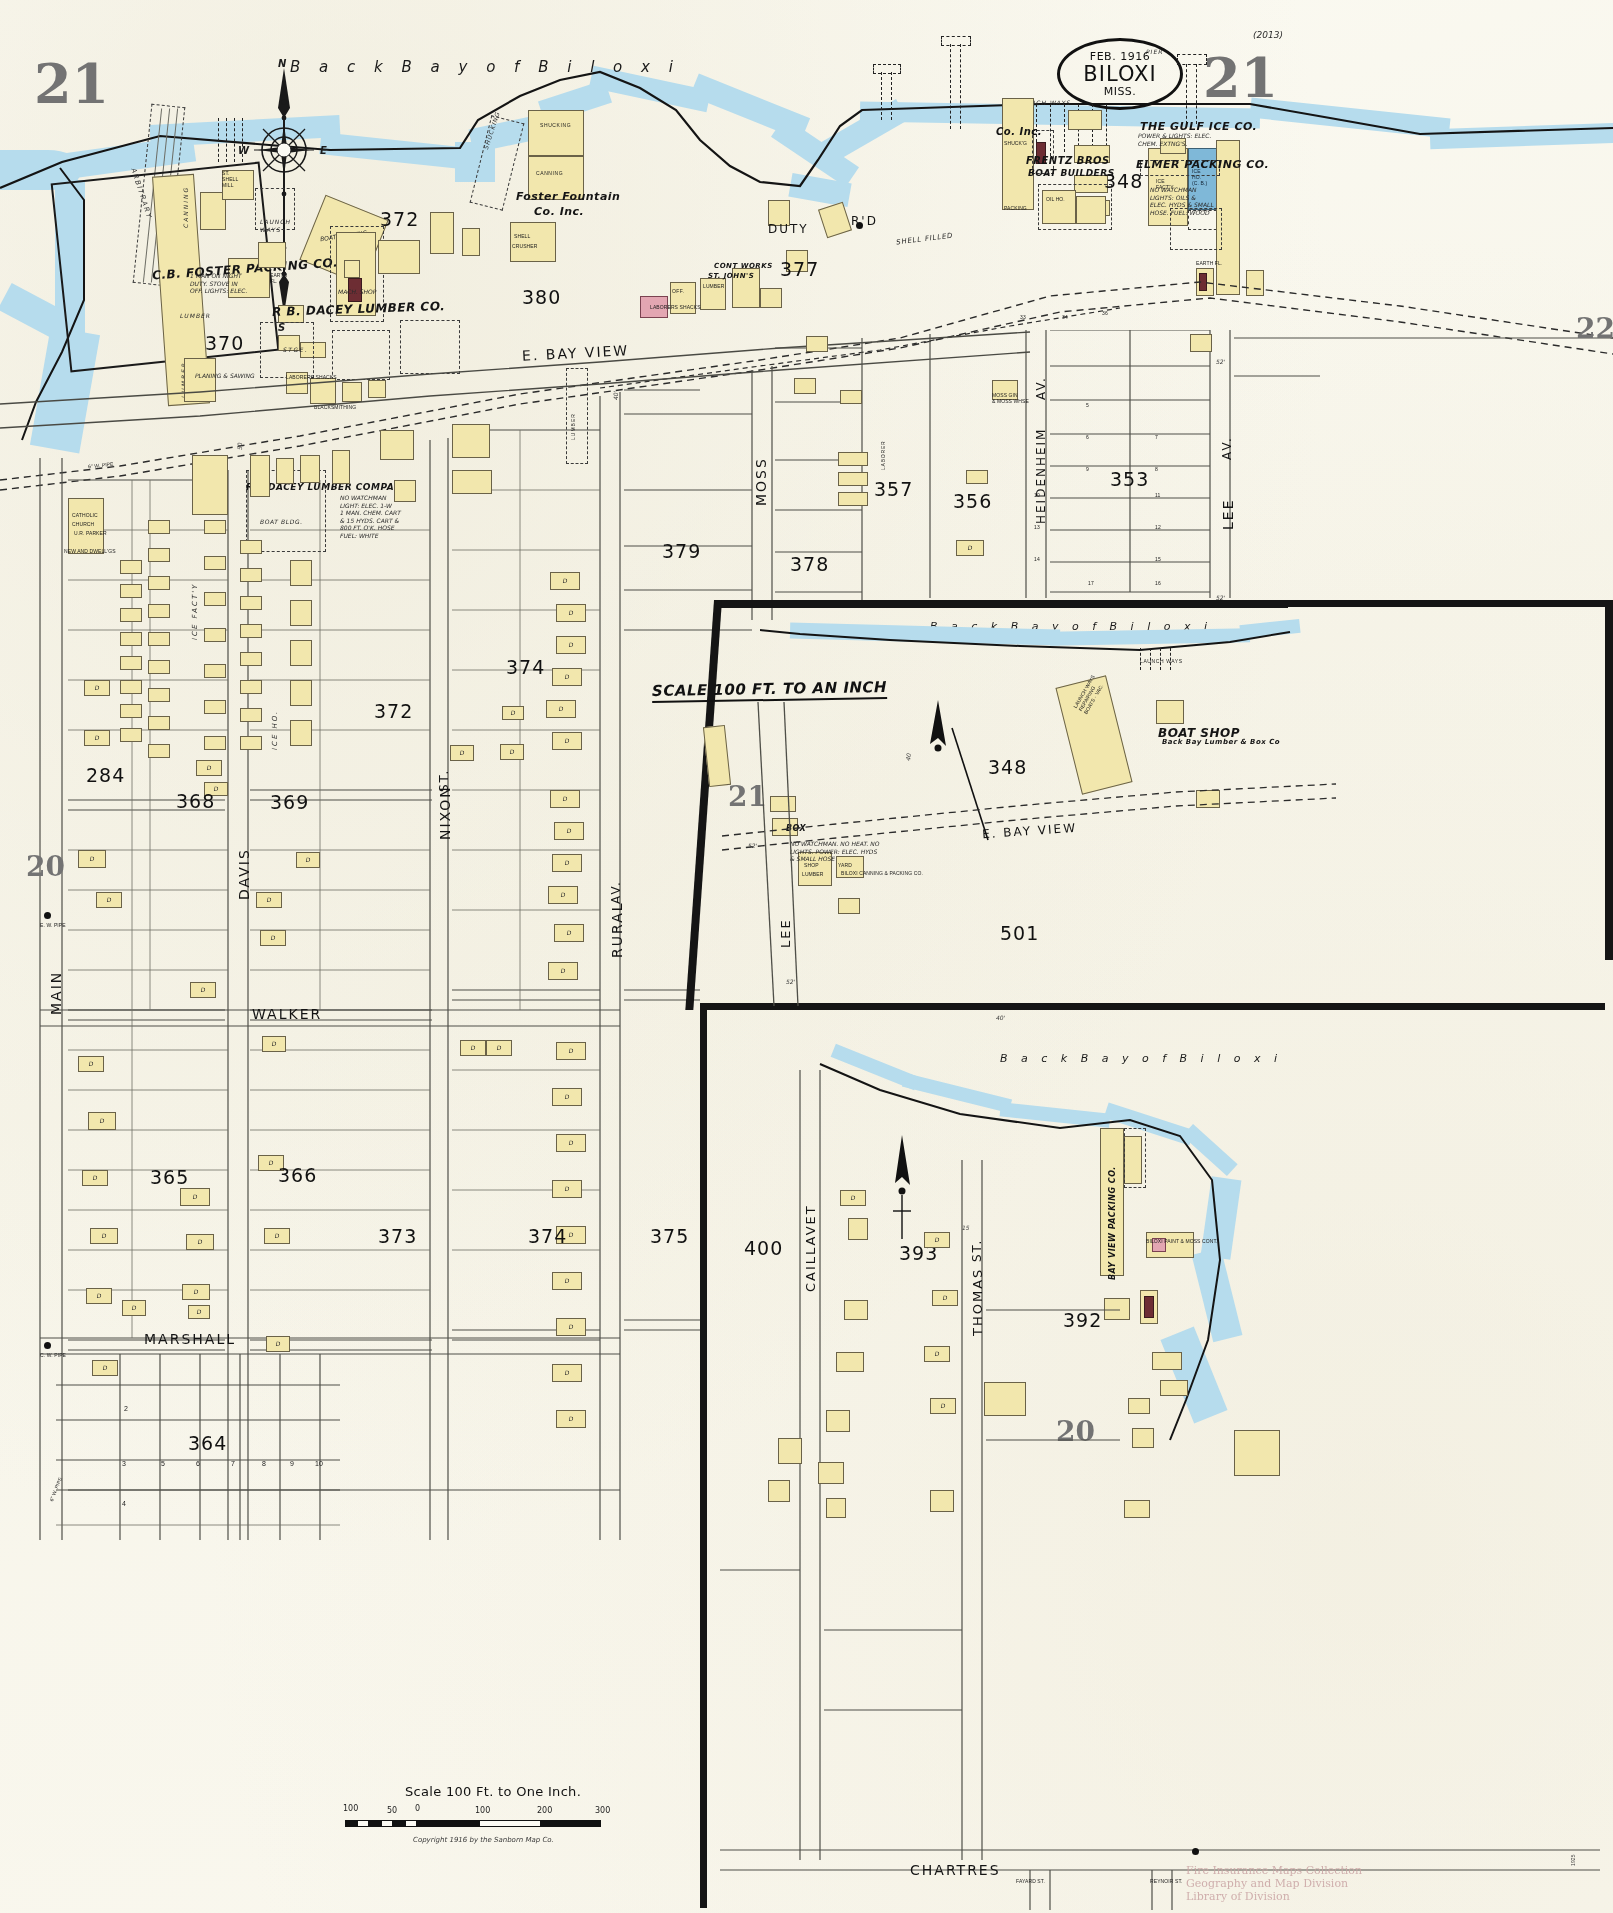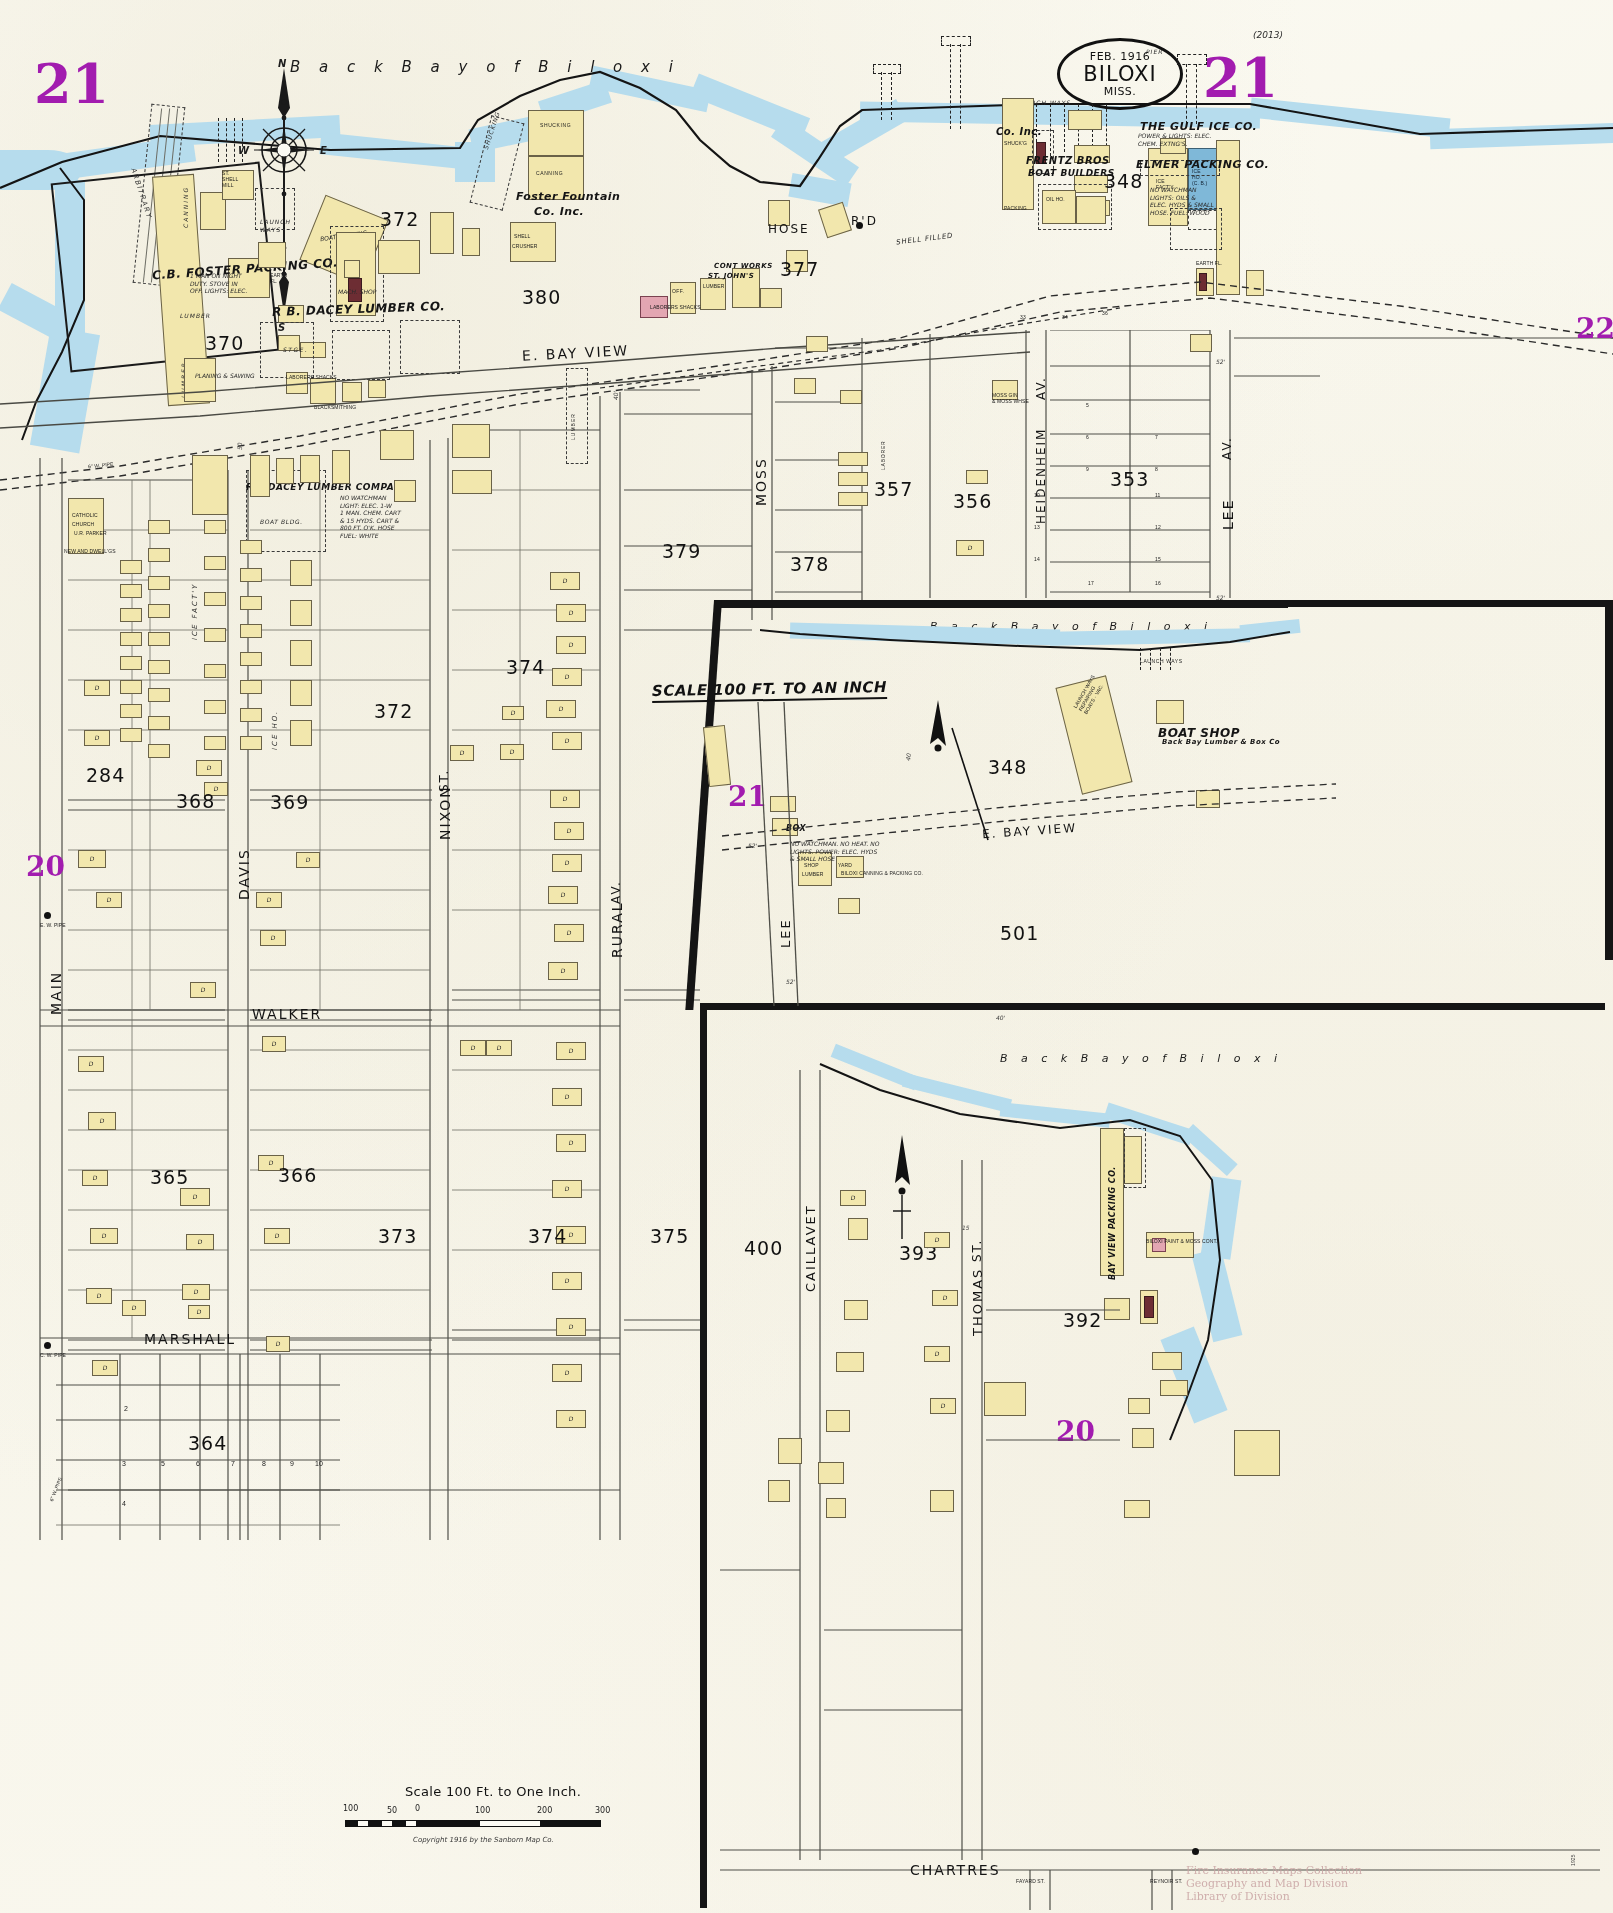--- a/index.html
+++ b/index.html
@@ -35,21 +35,21 @@
   .lot{position:absolute;border:1px solid #5c5c54;box-sizing:border-box;background:transparent;}
   .hair{position:absolute;background:#6b6b63;}
   .thick{position:absolute;background:#151515;}
   
   .street{font-family:"DejaVu Sans",sans-serif;font-size:14px;letter-spacing:2px;color:#141414;}
   .street.v{transform-origin:left top;}
   .coname{font-family:"DejaVu Sans",sans-serif;font-style:italic;font-weight:700;font-size:12px;letter-spacing:.5px;color:#151515;}
   .coname.sm{font-size:9px;}
   .note{font-family:"DejaVu Sans",sans-serif;font-style:italic;font-size:6px;line-height:7.5px;color:#2b2b2b;}
   
-  .pageno{font-family:"DejaVu Serif",serif;font-weight:700;font-size:54px;color:#a21caf;}
+  .pageno{font-family:"DejaVu Serif",serif;font-weight:700;font-size:54px;color:#737373;}
   .pageno.mid{font-size:28px;}
   
   #title-oval{
     position:absolute;left:1057px;top:38px;width:120px;height:66px;
     border:3px solid #111;border-radius:50%;
     display:flex;flex-direction:column;align-items:center;justify-content:center;
     background:transparent;
   }
   #title-oval .t1{font-family:"DejaVu Sans",sans-serif;font-size:11px;letter-spacing:.5px;color:#111;}
   #title-oval .t2{font-family:"DejaVu Sans",sans-serif;font-size:21px;letter-spacing:1px;color:#111;line-height:22px;}
@@ -306,21 +306,21 @@
 ELEC. HYDS &amp; SMALL
 HOSE. FUEL: WOOD</div>
   <div class="lbl xtiny" style="left:1196px;top:260px;">EARTH FL.</div>
 
   <svg style="position:absolute;left:0;top:190px;width:1613px;height:320px;pointer-events:none;">
     <path d="M0,290 L120,276 L300,246 L520,204 L760,170 L900,148 L1050,106 L1200,92 L1400,116 L1613,148" fill="none" stroke="#2b2b2b" stroke-width="1.4" stroke-dasharray="7,5"></path>
     <path d="M0,300 L120,286 L300,256 L520,214 L760,180 L900,158 L1060,122 L1210,108 L1400,132 L1613,164" fill="none" stroke="#2b2b2b" stroke-width="1.4" stroke-dasharray="7,5"></path>
     <path d="M600,198 L760,176 L880,160 L1010,136 L1120,118" fill="none" stroke="#2b2b2b" stroke-width="1.2" stroke-dasharray="5,4"></path>
   </svg>
   <div class="lbl rrlabel" style="left:896px;top:235px;transform:rotate(-7deg);letter-spacing:.8px;">SHELL FILLED</div>
-  <div class="lbl street" style="left:768px;top:222px;font-size:12px;">HOSE</div>
+  <div class="lbl street" style="left:768px;top:222px;font-size:12px;">DUTY</div>
   <div class="lbl street" style="left:851px;top:214px;font-size:12px;">R'D</div>
   <div class="lbl blocknum" style="left:780px;top:258px;">377</div>
 
   <svg style="position:absolute;left:0;top:330px;width:1613px;height:120px;pointer-events:none;">
     <path d="M0,74 L200,62 L430,44 L600,32 L780,18 L1030,2" fill="none" stroke="#4a4a44" stroke-width="1.4"></path>
     <path d="M0,98 L200,86 L430,66 L600,54 L780,40 L1030,22" fill="none" stroke="#4a4a44" stroke-width="1.4"></path>
   </svg>
   <div class="lbl street" style="left:522px;top:345px;transform:rotate(-3deg);">E. BAY VIEW</div>
 
   <svg style="position:absolute;left:0;top:330px;width:1613px;height:1260px;pointer-events:none;">

